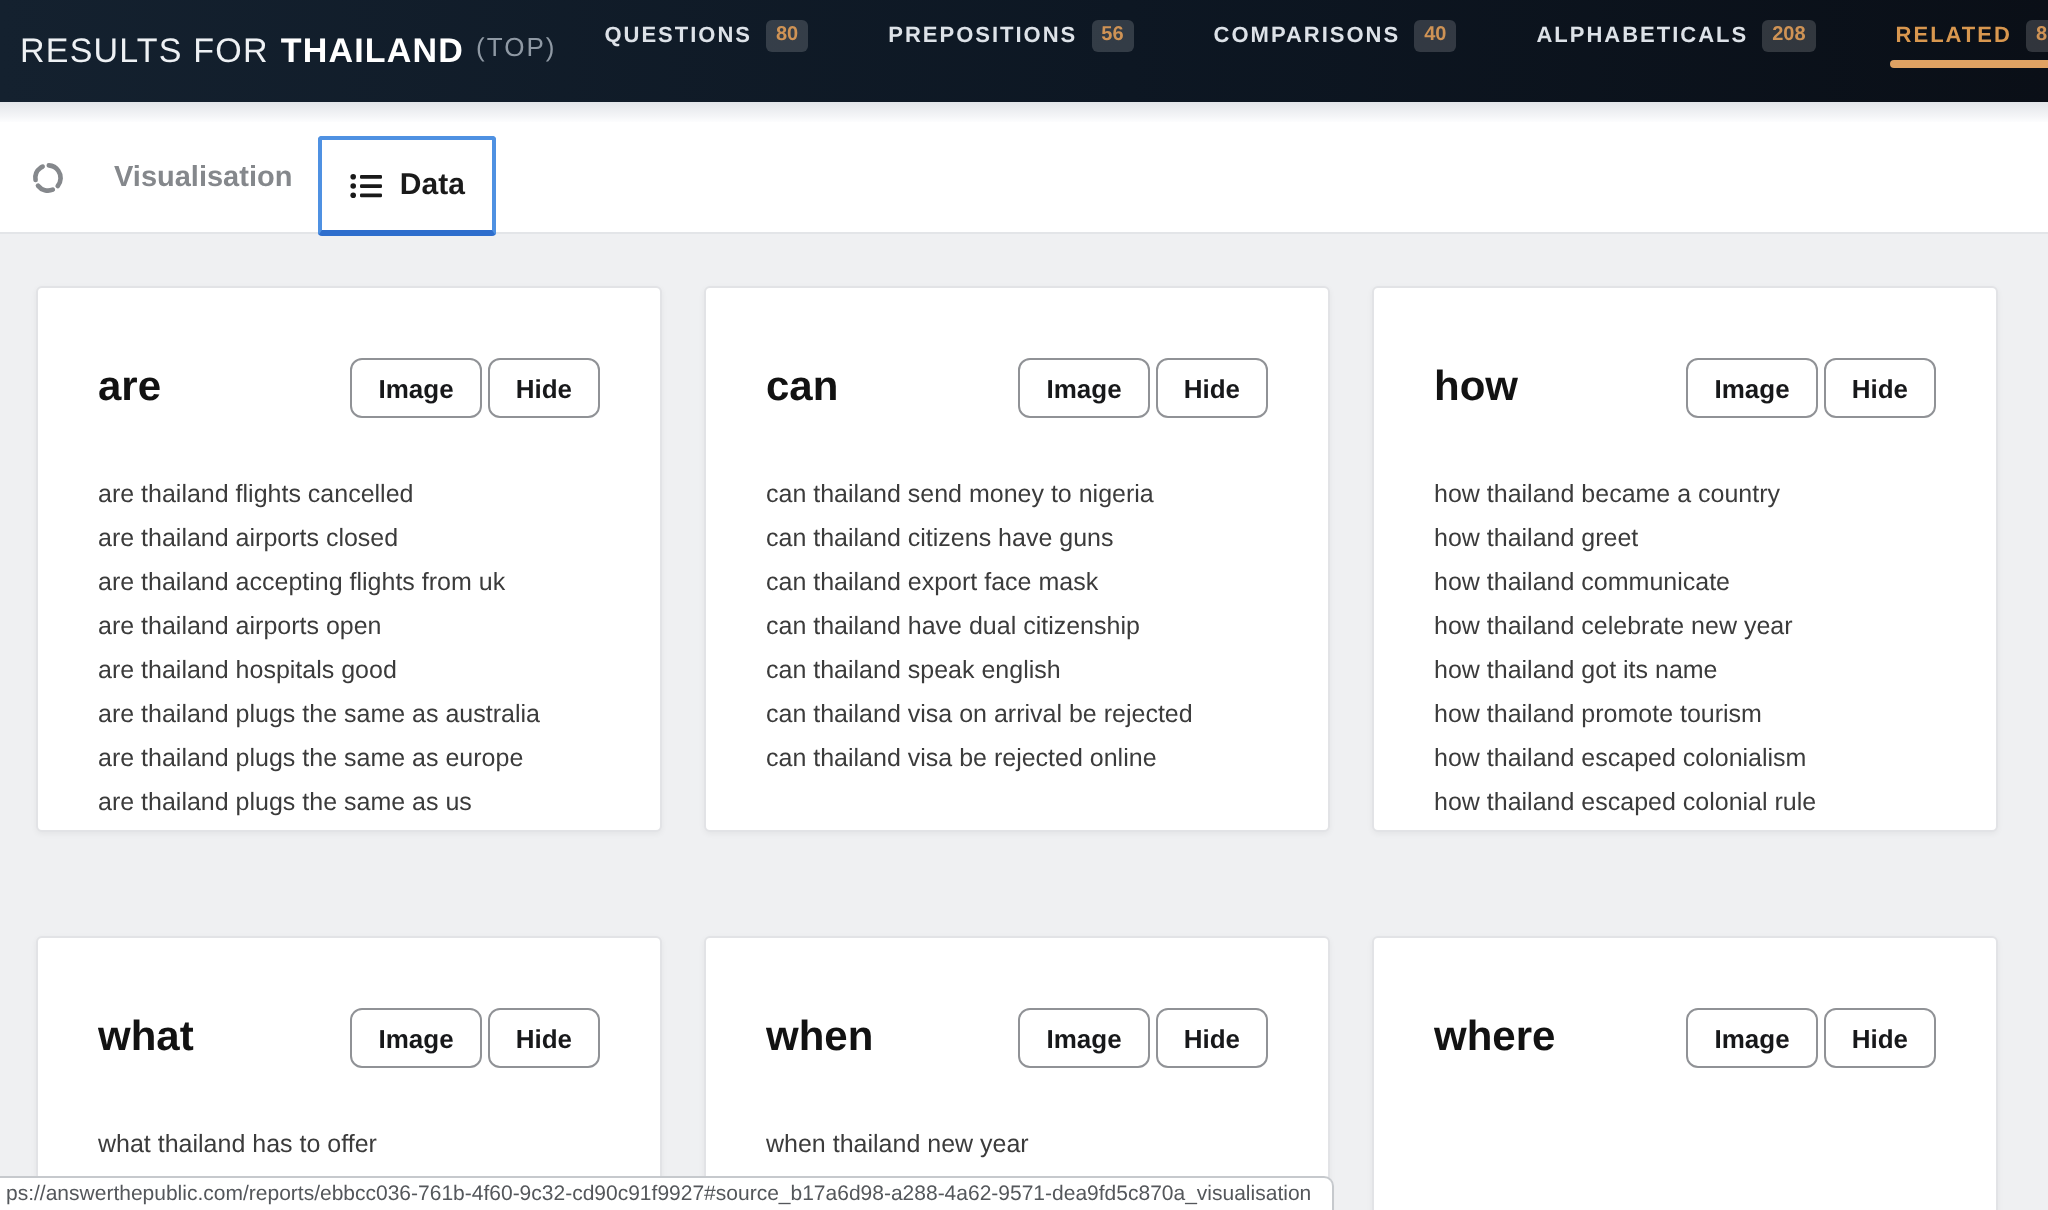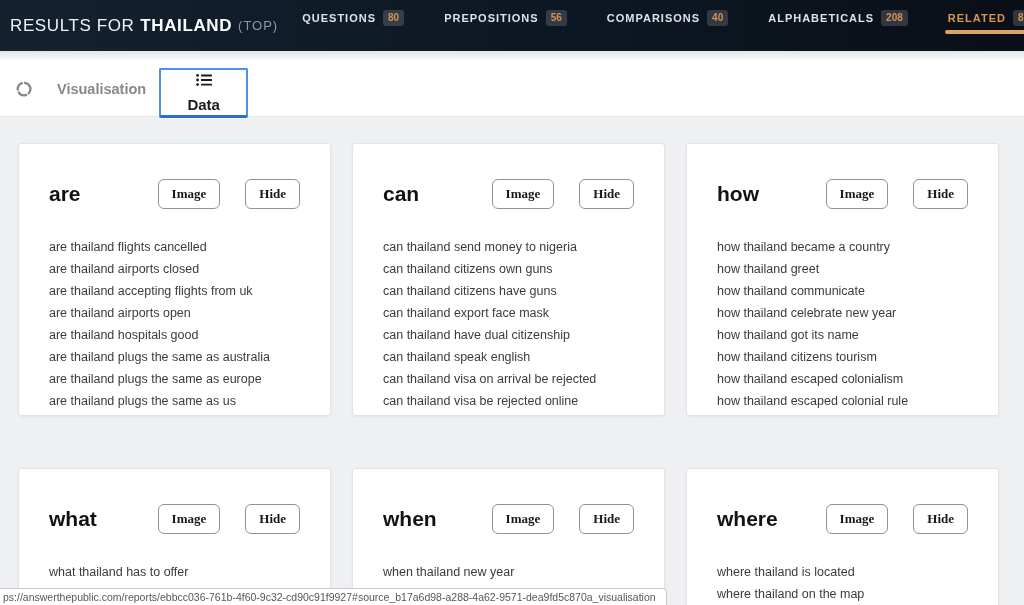--- a/index.html
+++ b/index.html
@@ -14,21 +14,21 @@
   }
   *{margin:0;padding:0;box-sizing:border-box;}
   html,body{width:1024px;height:605px;overflow:hidden;}
   body{font-family:"Liberation Sans", sans-serif;background:#eff0f2;position:relative;}
 
   
   .header{
     height:51px;background:linear-gradient(90deg,var(--header-start) 0%,#0d1723 55%,var(--header-end) 100%);
     display:flex;align-items:center;padding:0 6px 0 10px;
   }
-  .page-title{display:flex;align-items:center;white-space:nowrap;}
+  .page-title{display:flex;align-items:flex-start;white-space:nowrap;}
   .title-prefix{color:#eef1f4;font-size:17px;font-weight:400;letter-spacing:.6px;}
   .title-term{color:#ffffff;font-size:17px;font-weight:800;letter-spacing:.6px;margin-left:6px;}
   .title-suffix{color:#8f99a4;font-size:13px;font-weight:400;letter-spacing:1px;margin-left:6px;}
 
   .tabs{display:flex;gap:40px;margin-left:24px;align-self:flex-start;margin-top:10px;align-items:flex-end;}
   .tab{position:relative;display:flex;align-items:center;gap:7px;cursor:pointer;}
   .tab-label{font-size:11px;font-weight:bold;letter-spacing:1px;color:#dde2e8;}
   .tab-badge{font-size:10px;font-weight:bold;color:var(--badge-text);background:rgba(255,255,255,.16);
     padding:2px 5px;border-radius:3px;line-height:12px;}
   .tab .underline{display:none;position:absolute;top:20px;left:-3px;right:-3px;height:4px;
@@ -48,32 +48,32 @@
 
   
   .toolbar{background:#fff;height:56px;display:flex;align-items:center;padding-left:15px;
     border-bottom:1px solid #e3e5e8;position:relative;}
   .vis-toggle{display:flex;align-items:center;gap:24px;color:#85888c;font-weight:bold;
     font-size:14.5px;cursor:pointer;padding-right:13px;background:none;border:none;font-family:inherit;}
   .vis-toggle svg{display:block;}
   .data-btn{display:flex;align-items:center;justify-content:center;gap:9px;width:89px;height:50px;
     background:#fff;border:2px solid var(--data-border);border-bottom:3px solid var(--data-border-bottom);
     border-radius:2px;font-weight:bold;font-size:15px;color:#1a1a1a;cursor:pointer;font-family:inherit;
-    align-self:flex-start;margin-top:7px;position:relative;z-index:2;flex-direction:column;}
+    align-self:flex-start;margin-top:7px;position:relative;z-index:2;}
   .data-btn svg{display:block;}
 
   
   .content{height:488px;padding:26px 25px 0 18px;}
   .cards-grid{display:grid;grid-template-columns:repeat(3,1fr);column-gap:21px;row-gap:52px;}
   .card{background:#fff;border:1px solid #e2e3e6;border-radius:3px;padding:0 30px;
     box-shadow:0 1px 3px rgba(0,0,0,.05);height:273px;overflow:hidden;}
   .card.tall{height:320px;}
   .card-head{display:flex;align-items:center;justify-content:space-between;margin-top:35px;}
   .card-title{font-size:21px;font-weight:bold;color:#121212;line-height:26px;}
-  .card-actions{display:flex;gap:25px;font-family:Liberation Serif, serif;}
+  .card-actions{display:flex;gap:3px;}
   .btn{background:#fff;border:1px solid #909296;border-radius:6px;padding:0 13px;height:30px;
     font-size:13px;font-weight:bold;color:#17181a;font-family:inherit;cursor:pointer;}
   .card-list{list-style:none;margin-top:27px;}
   .card-item{font-size:12.5px;color:#3b3b3b;line-height:22px;height:22px;cursor:pointer;
     white-space:nowrap;overflow:hidden;}
 
   
   .status-bar{position:fixed;left:0;bottom:0;background:#fff;border:1px solid #c6c9cd;
     border-left:none;border-bottom:none;border-top-right-radius:5px;
     padding:2px 10px 2px 3px;font-size:10.5px;color:#54575b;white-space:nowrap;z-index:10;}
@@ -184,21 +184,20 @@
   <section class="card">
     <div class="card-head">
       <h2 class="card-title">can</h2>
       <div class="card-actions">
         <button class="btn btn-image">Image</button>
         <button class="btn btn-hide">Hide</button>
       </div>
     </div>
     <ul class="card-list">
           <li class="card-item">can thailand send money to nigeria</li>
-          <li class="card-item">can thailand citizens own guns</li>
           <li class="card-item">can thailand citizens have guns</li>
           <li class="card-item">can thailand export face mask</li>
           <li class="card-item">can thailand have dual citizenship</li>
           <li class="card-item">can thailand speak english</li>
           <li class="card-item">can thailand visa on arrival be rejected</li>
           <li class="card-item">can thailand visa be rejected online</li>
         </ul>
   </section>
 
   <section class="card">
@@ -208,21 +207,21 @@
         <button class="btn btn-image">Image</button>
         <button class="btn btn-hide">Hide</button>
       </div>
     </div>
     <ul class="card-list">
           <li class="card-item">how thailand became a country</li>
           <li class="card-item">how thailand greet</li>
           <li class="card-item">how thailand communicate</li>
           <li class="card-item">how thailand celebrate new year</li>
           <li class="card-item">how thailand got its name</li>
-          <li class="card-item">how thailand citizens tourism</li>
+          <li class="card-item">how thailand promote tourism</li>
           <li class="card-item">how thailand escaped colonialism</li>
           <li class="card-item">how thailand escaped colonial rule</li>
         </ul>
   </section>
 
   <section class="card tall">
     <div class="card-head">
       <h2 class="card-title">what</h2>
       <div class="card-actions">
         <button class="btn btn-image">Image</button>
@@ -250,21 +249,17 @@
   </section>
 
   <section class="card tall">
     <div class="card-head">
       <h2 class="card-title">where</h2>
       <div class="card-actions">
         <button class="btn btn-image">Image</button>
         <button class="btn btn-hide">Hide</button>
       </div>
     </div>
-    <ul class="card-list">
-          <li class="card-item">where thailand is located</li>
-          <li class="card-item">where thailand on the map</li>
-        </ul>
   </section>
 </div>
 </div>
 
 <div class="status-bar">ps://answerthepublic.com/reports/ebbcc036-761b-4f60-9c32-cd90c91f9927#source_b17a6d98-a288-4a62-9571-dea9fd5c870a_visualisation</div>
 
 </body></html>

